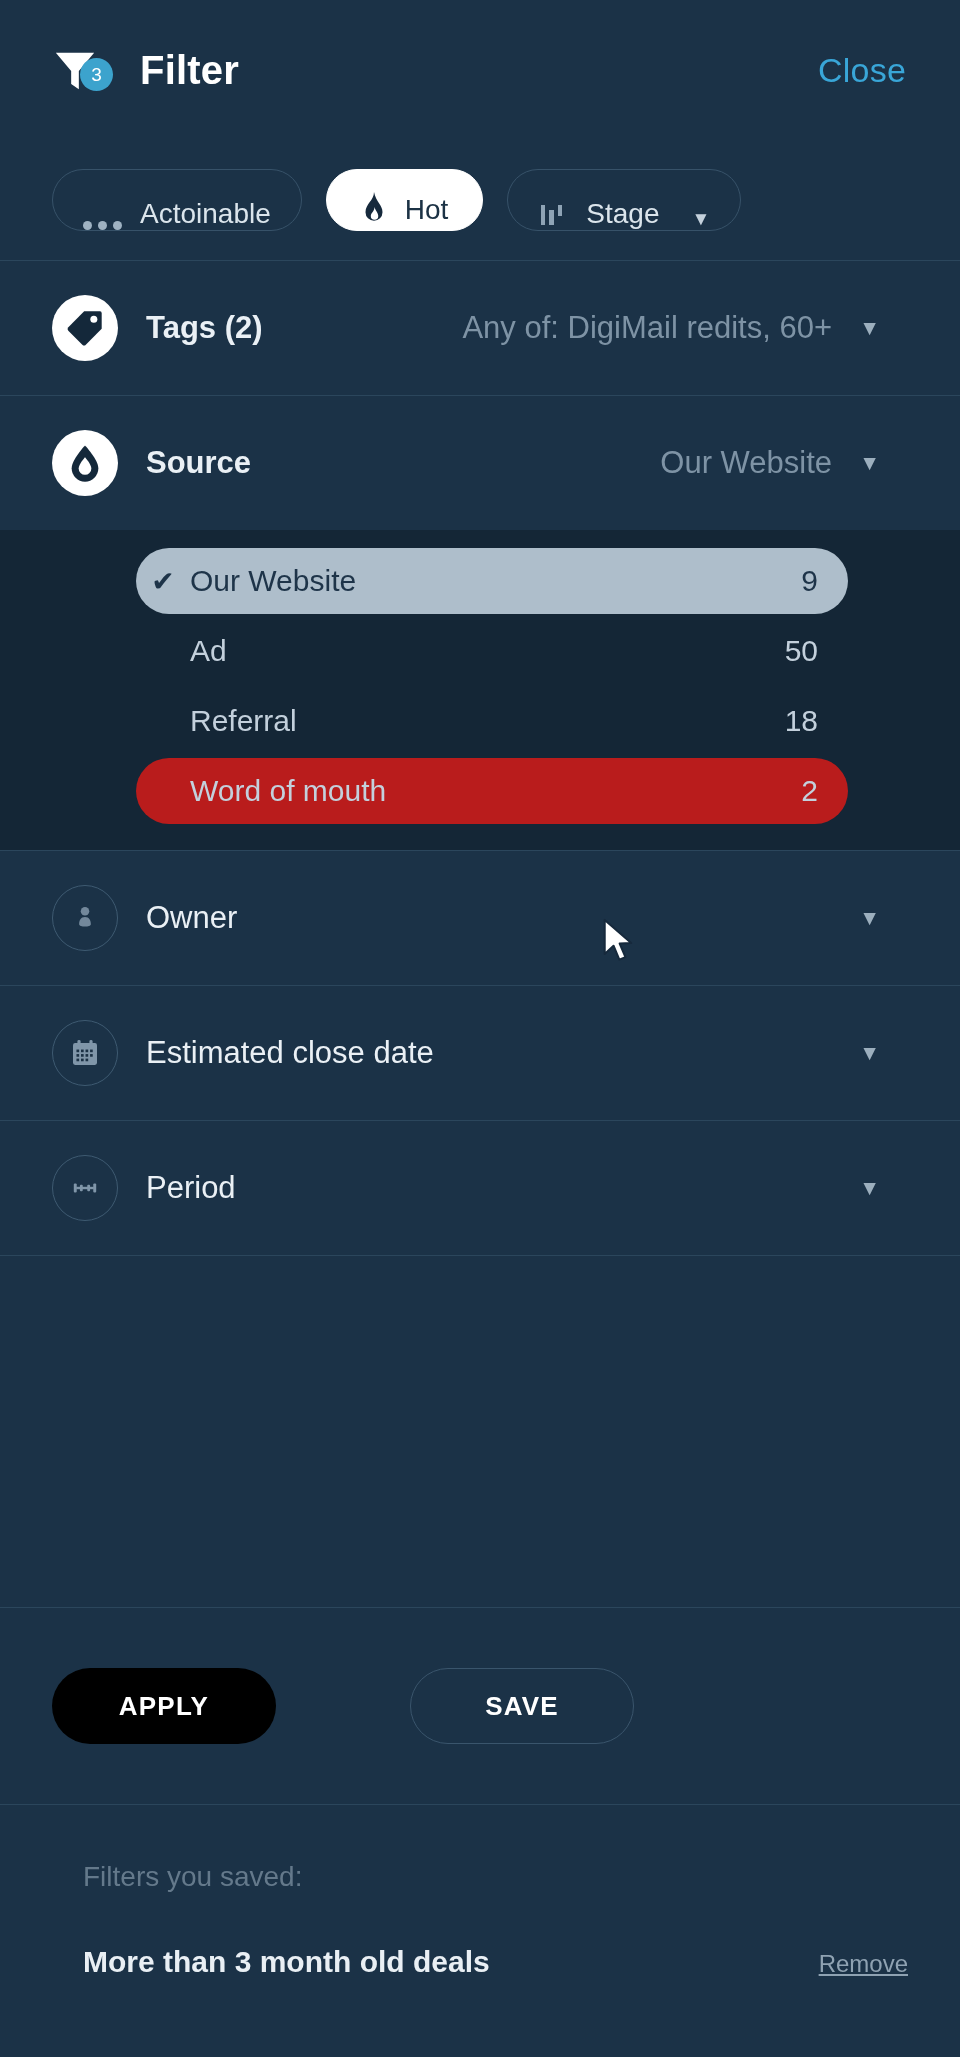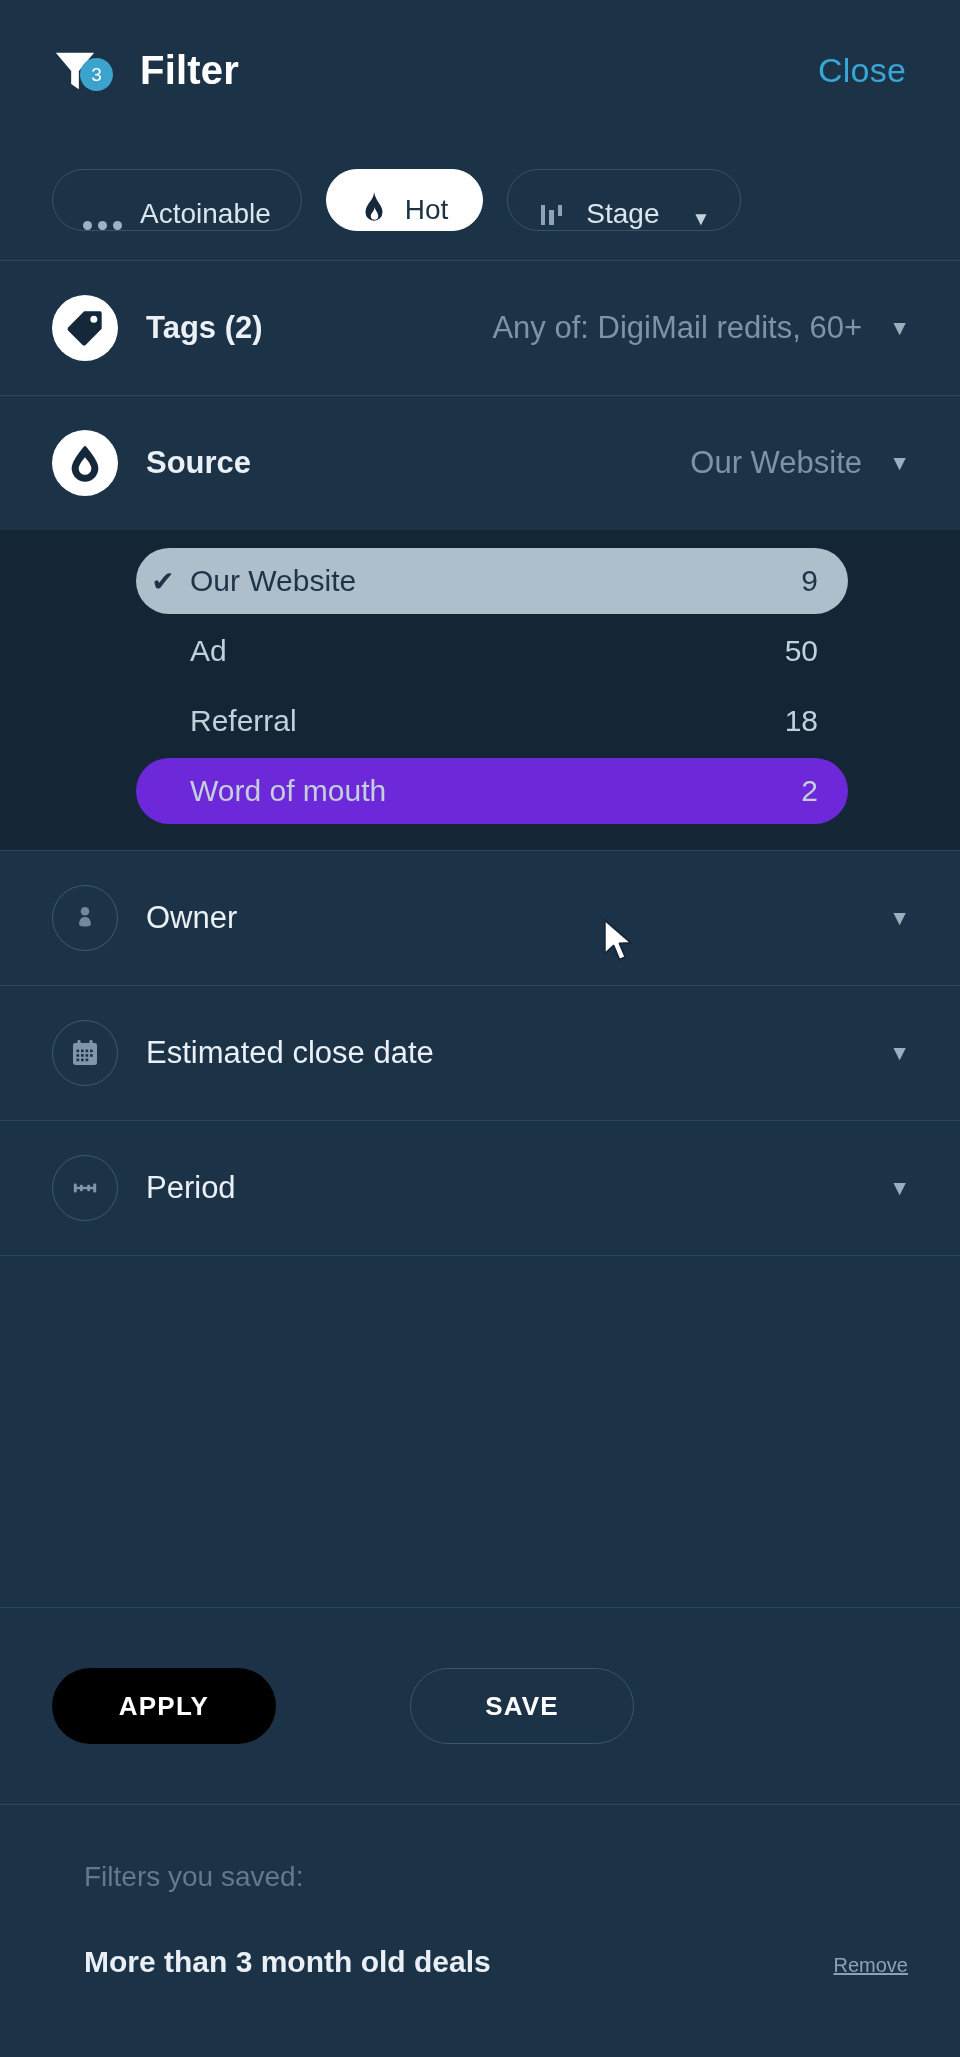--- a/index.html
+++ b/index.html
@@ -131,21 +131,21 @@
   
   .divider {
     height: 1px;
     background: #2b465c;
     width: 100%;
   }
   .frow {
     height: 134px;
     display: flex;
     align-items: center;
-    padding: 0 50px 0 52px;
+    padding: 0 80px 0 52px;
     box-sizing: border-box;
     cursor: pointer;
   }
   .frow-icon {
     width: 66px; height: 66px;
     border-radius: 50%;
     flex: 0 0 66px;
     display: flex;
     align-items: center;
     justify-content: center;
@@ -206,21 +206,21 @@
     font-size: 30px;
     color: #c3d0dc;
   }
   .opt.selected {
     background: #aebecb;
   }
   .opt.selected .opt-label,
   .opt.selected .opt-count { color: #1e3449; }
   .opt.selected .check { color: #1e3449; }
   .opt.hovered {
-    background: #6d28d9;
+    background: #b91c1c;
   }
 
   
   .blank-area { flex: 1 1 auto; min-height: 0; }
 
   
   .actions {
     height: 196px;
     flex: 0 0 196px;
     display: flex;
@@ -256,41 +256,40 @@
     border: 1.5px solid #3a556c;
     color: #b9c8d4;
     font-weight: normal;
   }
   .btn-gap-a { width: 134px; }
   .btn-gap-b { width: 24px; }
 
   
   .saved {
     flex: 0 0 252px;
-    padding: 56px 52px 0 40px;
-    box-sizing: border-box;
-    margin-left: 44px;
+    padding: 56px 52px 0 83px;
+    box-sizing: border-box;
   }
   .saved-label {
     font-size: 28px;
     color: #64798b;
   }
   .saved-row {
     margin-top: 52px;
     display: flex;
     align-items: baseline;
   }
   .saved-name {
     font-size: 30px;
     font-weight: bold;
     color: #e9eff4;
   }
   .saved-spacer { flex: 1 1 auto; }
   .saved-remove {
-    font-size: 20px;
+    font-size: 24px;
     color: #8fa2b2;
     text-decoration: underline;
     cursor: pointer;
   }
 
   
   .cursor {
     position: absolute;
     left: 603px;
     top: 918px;

